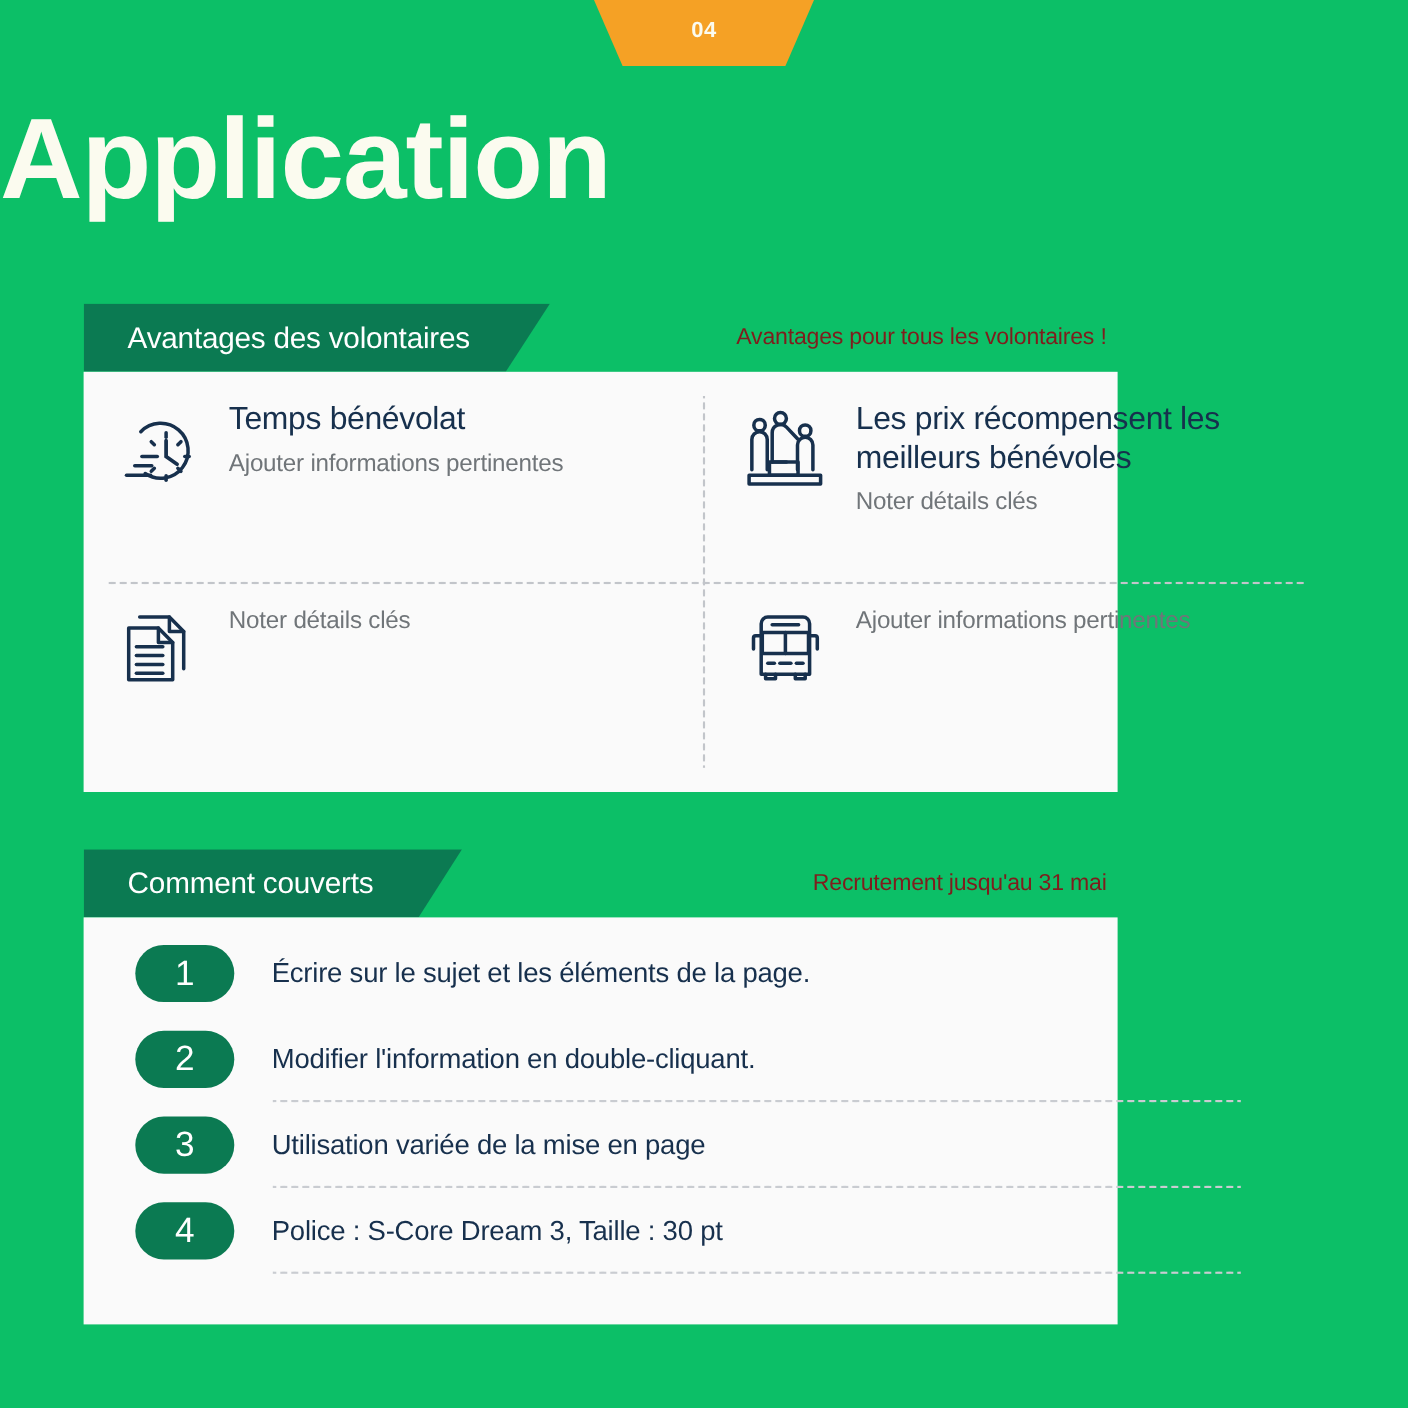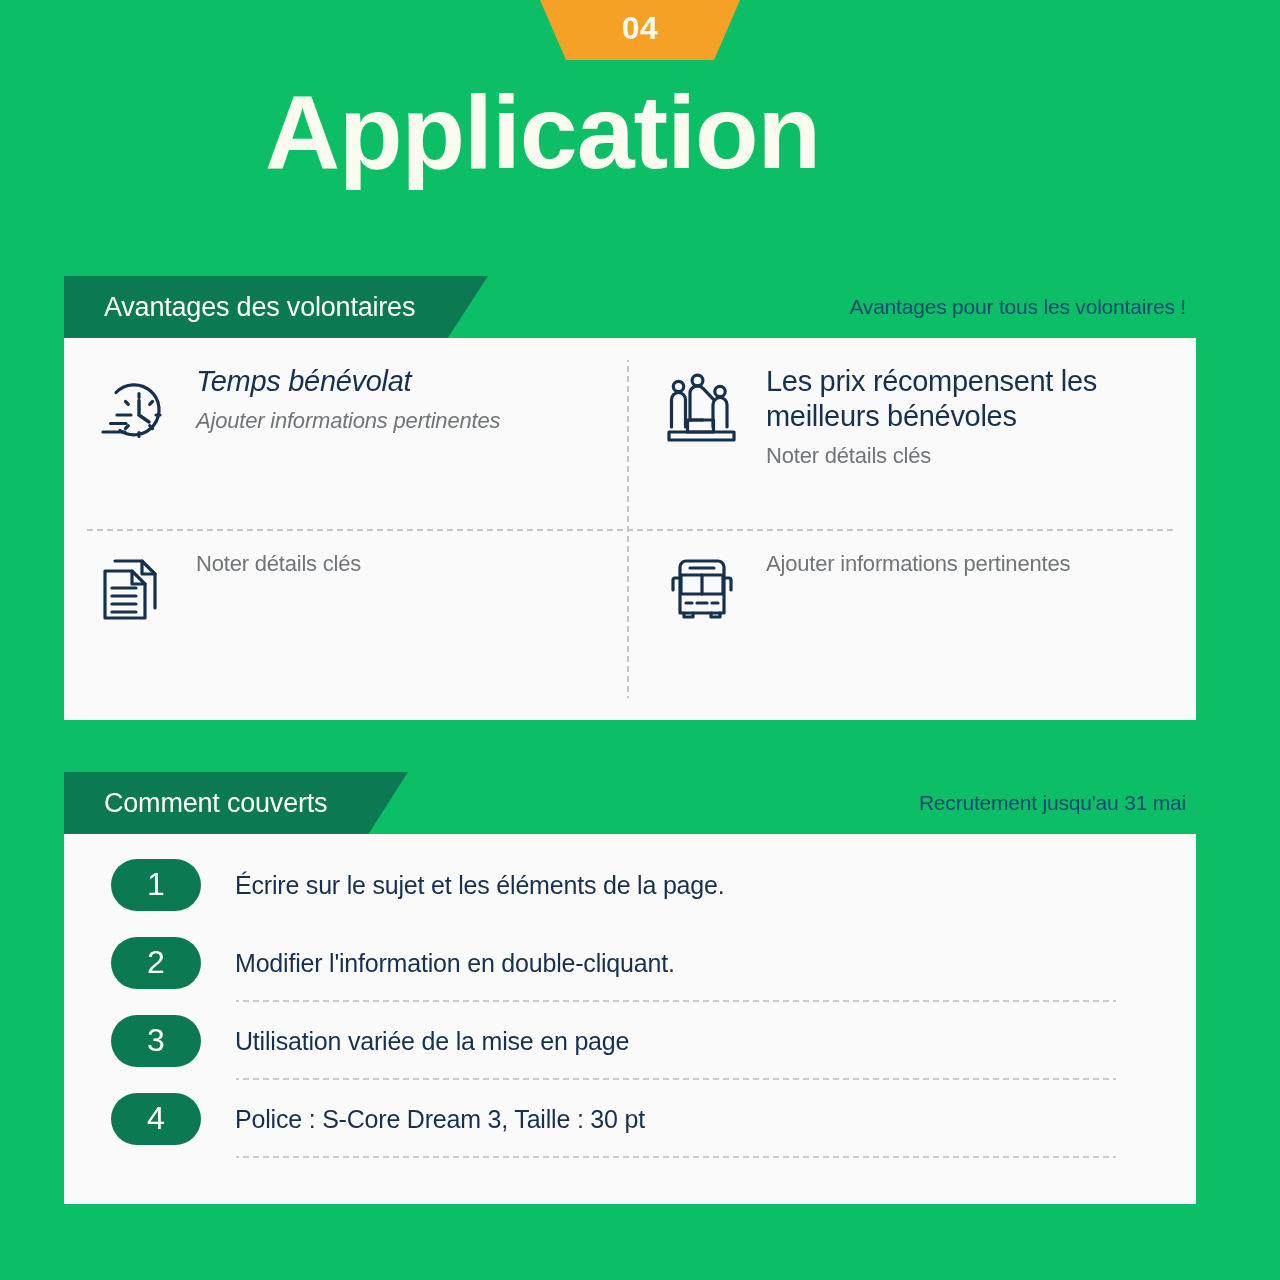--- a/index.html
+++ b/index.html
@@ -28,46 +28,46 @@
     width: 200px;
     height: 60px;
     background: #f5a125;
     clip-path: polygon(0 0, 100% 0, 87% 100%, 13% 100%);
     display: flex;
     align-items: center;
     justify-content: center;
   }
   .badge-num span {
     color: #fbfbef;
-    font-size: 32px;
+    font-size: 20px;
     font-weight: 700;
     letter-spacing: 0.5px;
     line-height: 1;
     padding-bottom: 4px;
   }
 
   
   .main-title {
     position: absolute;
     left: 0;
-    top: 75px;
+    top: 88px;
     width: 1085px;
-    text-align: center;
+    text-align: left;
     color: #fbfbef;
     font-size: 104px;
     font-weight: 700;
     letter-spacing: -1px;
     line-height: 1.1;
   }
 
   
   .panel {
     position: absolute;
-    left: 64px;
-    width: 1132px;
+    left: 76px;
+    width: 940px;
   }
   .panel-head {
     position: relative;
     height: 62px;
   }
   .panel-tab {
     position: absolute;
     left: 0;
     top: 0;
     height: 62px;
@@ -87,21 +87,21 @@
     font-weight: 400;
     letter-spacing: -0.2px;
   }
   .panel-note {
     position: absolute;
     right: 10px;
     top: 0;
     height: 62px;
     display: flex;
     align-items: center;
-    color: #0c4a6e;
+    color: #7f1d1d;
     font-size: 21px;
     letter-spacing: -0.2px;
   }
   .panel-body {
     background: #fafafa;
     position: relative;
   }
 
   
   #benefits-panel { top: 276px; }
@@ -110,21 +110,21 @@
   .bgrid {
     position: absolute;
     inset: 0;
   }
   .bcell {
     position: absolute;
     display: flex;
     align-items: flex-start;
     box-sizing: border-box;
   }
-  .bcell.c0 { left: 22px;  top: 22px;  width: 540px; height: 168px; font-style: italic; }
+  .bcell.c0 { left: 22px;  top: 22px;  width: 540px; height: 168px; }
   .bcell.c1 { left: 592px; top: 22px;  width: 520px; height: 168px; }
   .bcell.c2 { left: 22px;  top: 200px; width: 540px; height: 168px; }
   .bcell.c3 { left: 592px; top: 200px; width: 520px; height: 168px; }
 
   .bicon {
     width: 92px;
     min-width: 92px;
     height: 100px;
     display: flex;
     align-items: center;

